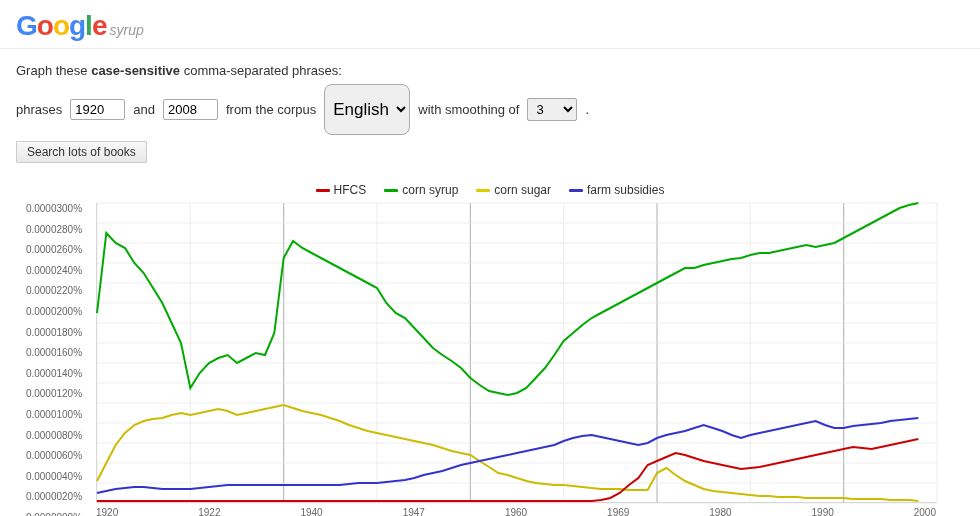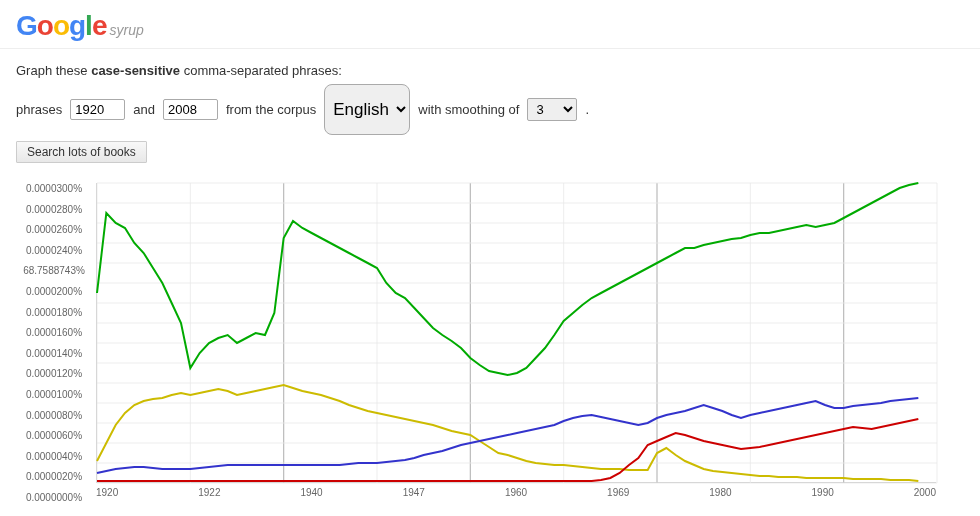--- a/index.html
+++ b/index.html
@@ -196,28 +196,47 @@
       <option>3</option>
     </select>
     <span>.</span>
   </div>
   <div class="control-row">
     <button id="search-btn">Search lots of books</button>
   </div>
 </div>
 
 <div id="chart-area">
+  <div id="legend">
+
+  <div class="legend-item">
+        <span class="legend-color" style="background: rgb(204, 0, 0); height: 3px;"></span>
+        <span>HFCS</span>
+      </div>
+      <div class="legend-item">
+        <span class="legend-color" style="background: rgb(0, 170, 0); height: 3px;"></span>
+        <span>corn syrup</span>
+      </div>
+      <div class="legend-item">
+        <span class="legend-color" style="background: rgb(221, 204, 0); height: 3px;"></span>
+        <span>corn sugar</span>
+      </div>
+      <div class="legend-item">
+        <span class="legend-color" style="background: rgb(51, 51, 204); height: 3px;"></span>
+        <span>farm subsidies</span>
+      </div>
+    </div>
   <div id="chart-container">
     <div id="y-axis">
 
     <div>0.0000300%</div>
         <div>0.0000280%</div>
         <div>0.0000260%</div>
         <div>0.0000240%</div>
-        <div>68.7588743%</div>
+        <div>0.0000220%</div>
         <div>0.0000200%</div>
         <div>0.0000180%</div>
         <div>0.0000160%</div>
         <div>0.0000140%</div>
         <div>0.0000120%</div>
         <div>0.0000100%</div>
         <div>0.0000080%</div>
         <div>0.0000060%</div>
         <div>0.0000040%</div>
         <div>0.0000020%</div>

